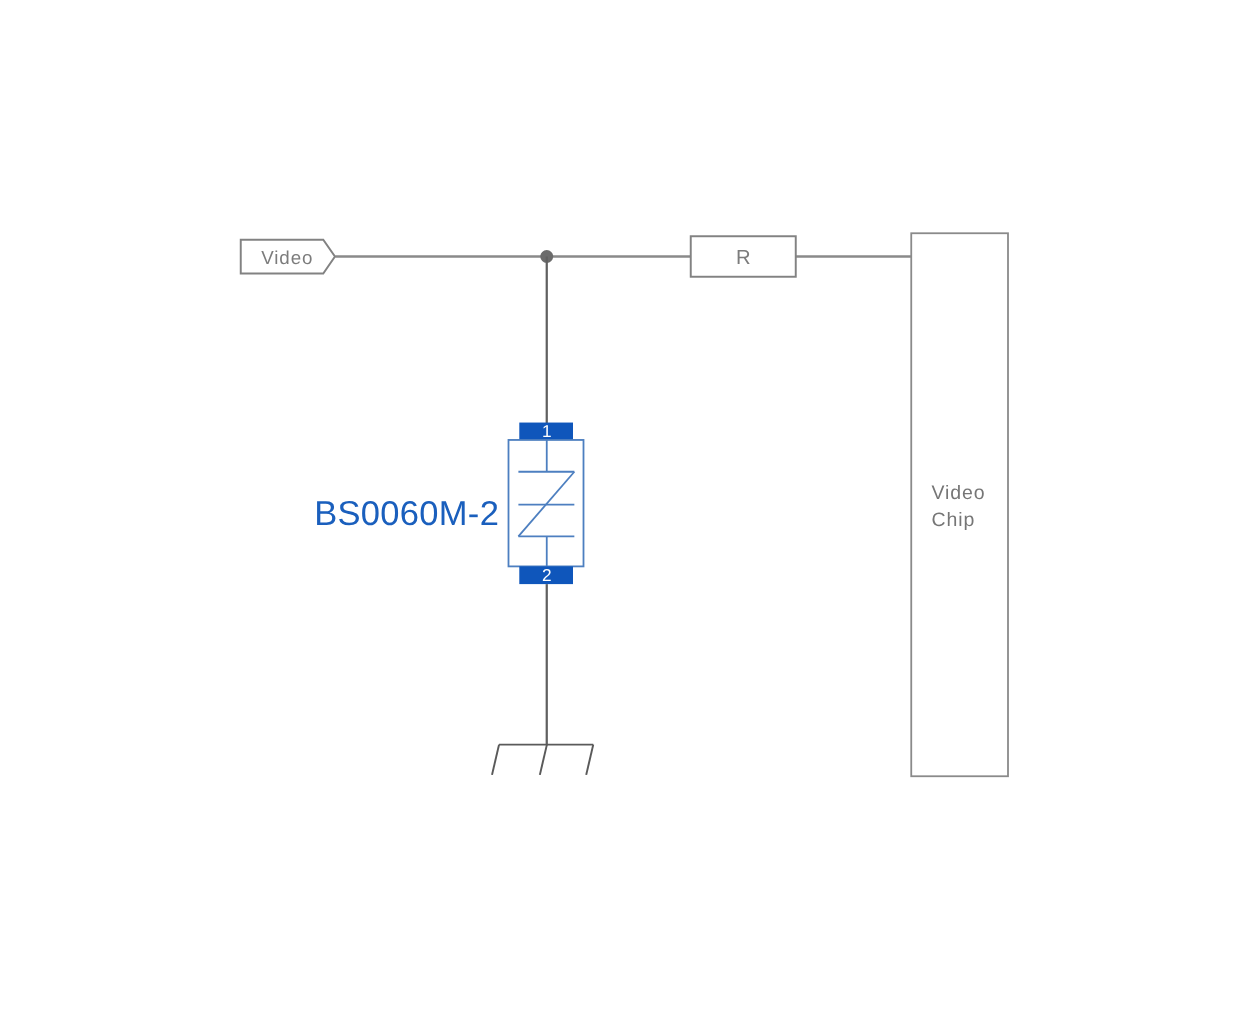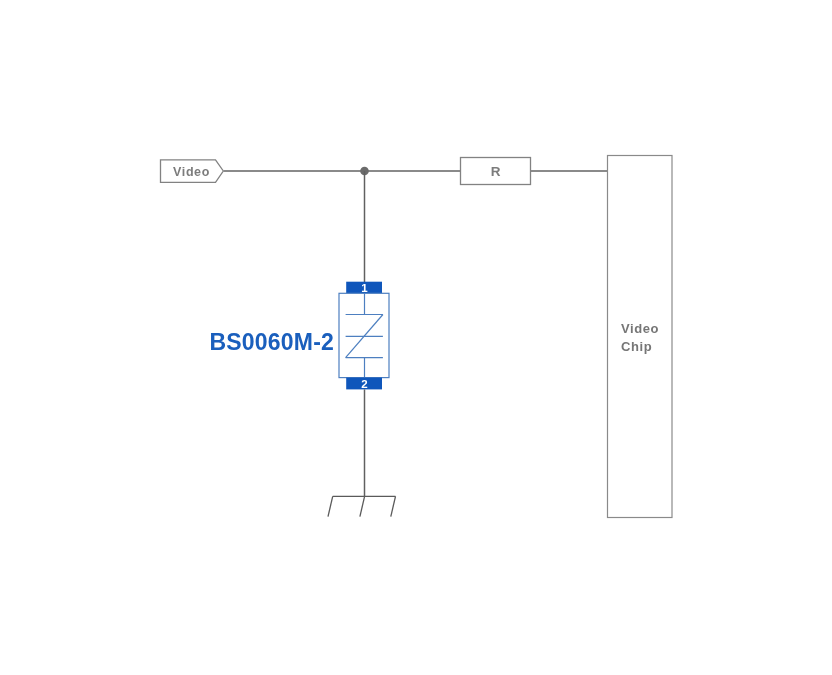--- a/index.html
+++ b/index.html
@@ -1,17 +1,17 @@
 <!DOCTYPE html>
 <html><head>
 <meta charset="utf-8">
 <style>
   html,body{margin:0;padding:0;background:#ffffff;}
   .page{position:relative;width:832px;height:675px;background:#ffffff;overflow:hidden;
-        font-family:"Liberation Sans", sans-serif;font-weight:bold;}
+        font-family:"Liberation Sans", sans-serif;}
 </style>
 </head>
 <body>
 <div class="page">
 <svg width="832" height="675" viewBox="0 0 832 675" xmlns="http://www.w3.org/2000/svg">
 
   <rect x="0" y="0" width="832" height="675" fill="#ffffff"></rect>
 
   <line x1="223.5" y1="171" x2="460.5" y2="171" stroke="#8a8a8a" stroke-width="1.8"></line>
 

